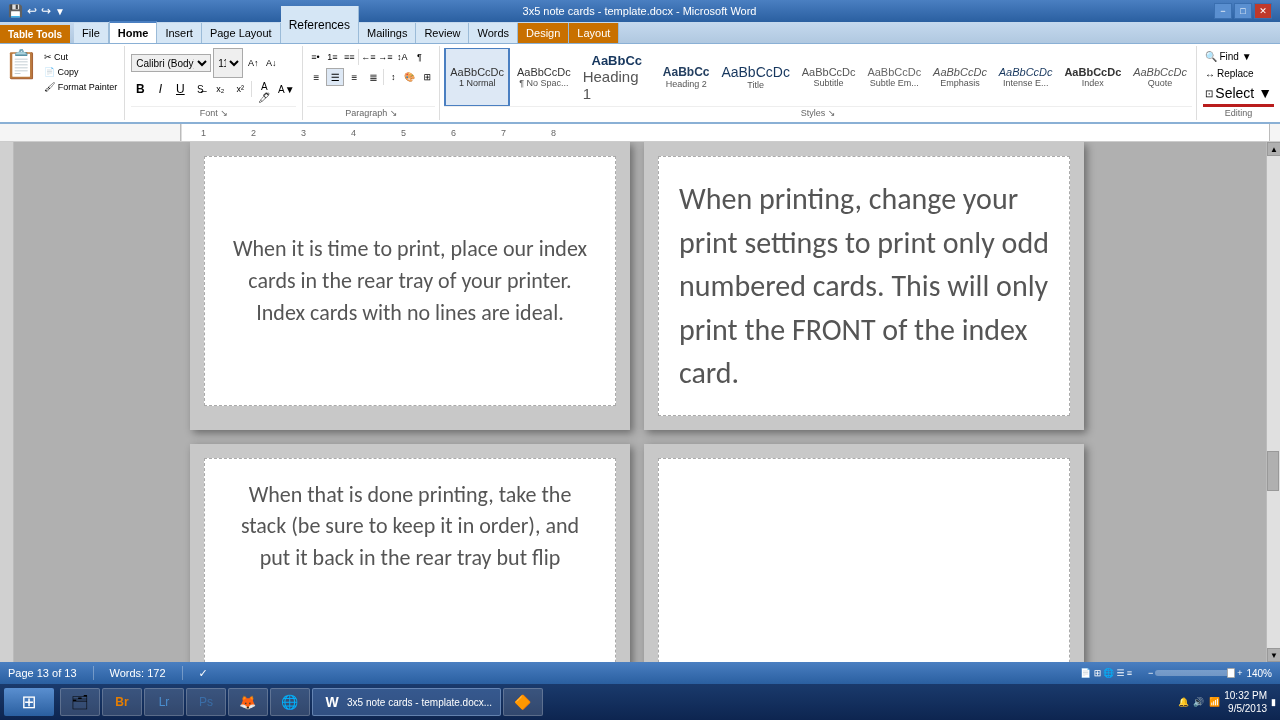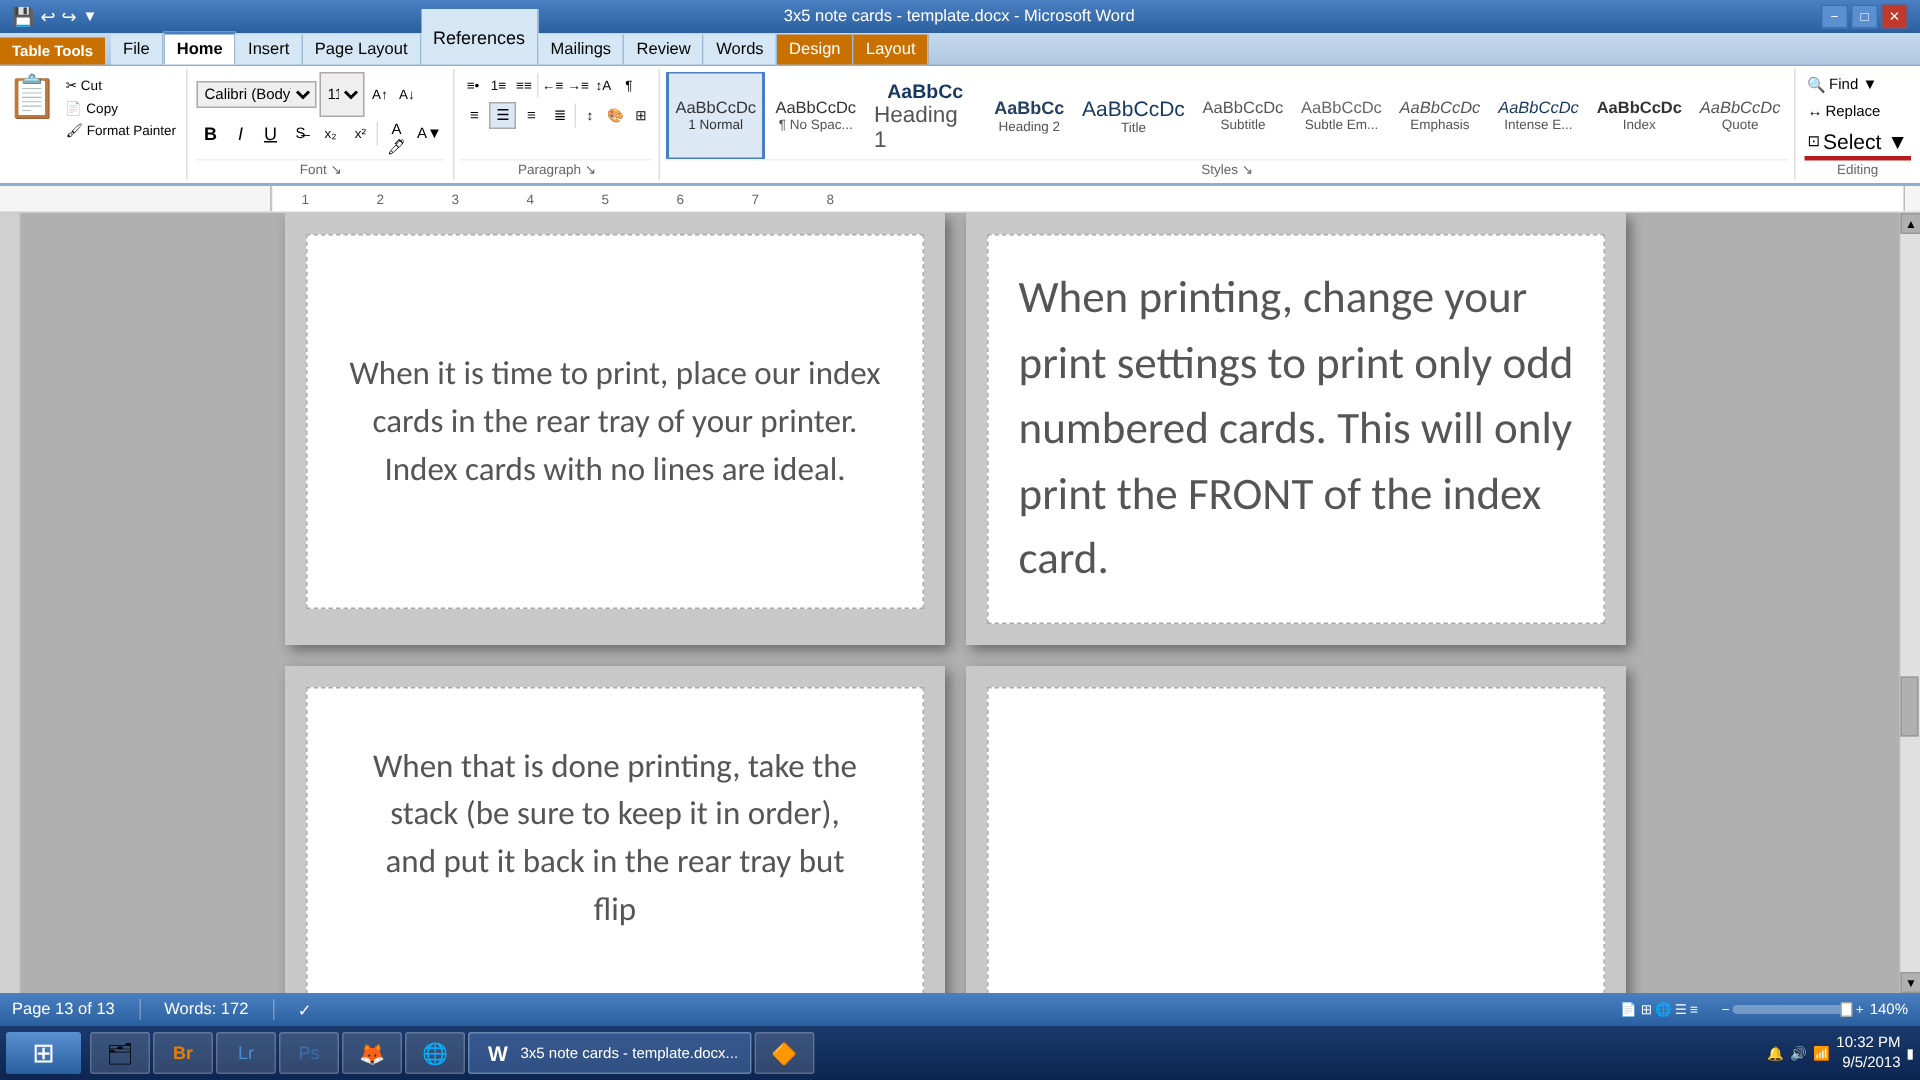--- a/index.html
+++ b/index.html
@@ -320,21 +320,21 @@
         <div style="border:1px dashed #aaa; min-height:250px; background:white; display:flex; align-items:center; justify-content:center; padding:20px;">
           <p style="font-size:30px; color:#555; text-align:left; line-height:1.45; font-family:Calibri,sans-serif; margin:0;">When printing, change your print settings to print only odd numbered cards.  This will only print the FRONT of the index card.</p>
         </div>
       </div>
     </div>
 
     <div style="display:flex; gap:0; width:900px;">
 
       <div style="background:#c8c8c8; box-shadow:3px 3px 8px rgba(0,0,0,0.4); width:440px; min-height:280px; padding:14px; margin-right:14px;">
         <div style="border:1px dashed #aaa; min-height:250px; background:white; display:flex; align-items:flex-start; justify-content:flex-start; padding:20px;">
-          <p style="font-size:22px; color:#555; text-align:center; line-height:1.45; font-family:Calibri,sans-serif; margin:16px;">When that is done printing,  take the stack (be sure to keep it in order), and put it back in the rear tray but flip</p>
+          <p style="font-size:22px; color:#555; text-align:center; line-height:1.45; font-family:Calibri,sans-serif; margin:0;">When that is done printing,  take the stack (be sure to keep it in order), and put it back in the rear tray but flip</p>
         </div>
       </div>
 
       <div style="background:#c8c8c8; box-shadow:3px 3px 8px rgba(0,0,0,0.4); width:440px; min-height:280px; padding:14px;">
         <div style="border:1px dashed #aaa; min-height:250px; background:white;">
         </div>
       </div>
     </div>
 
   </div>

